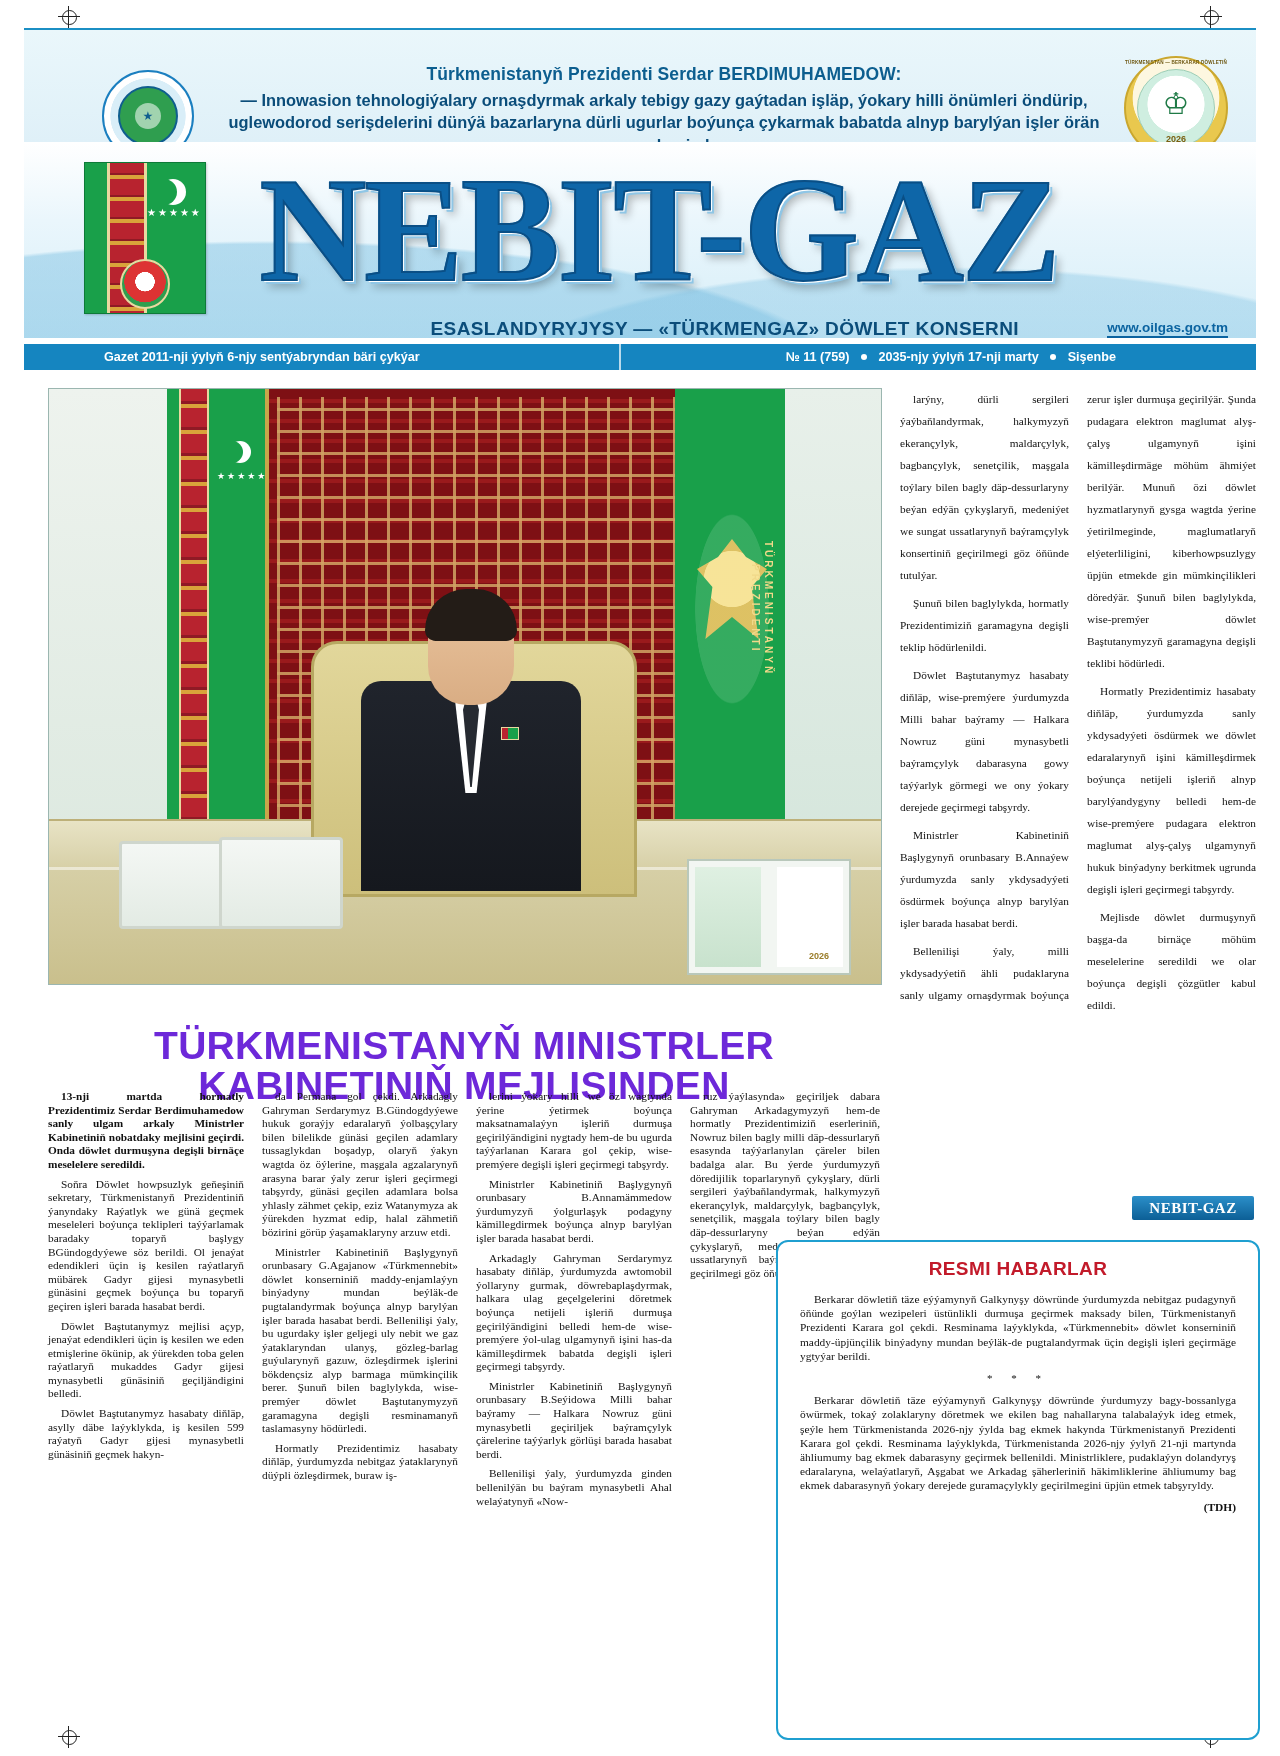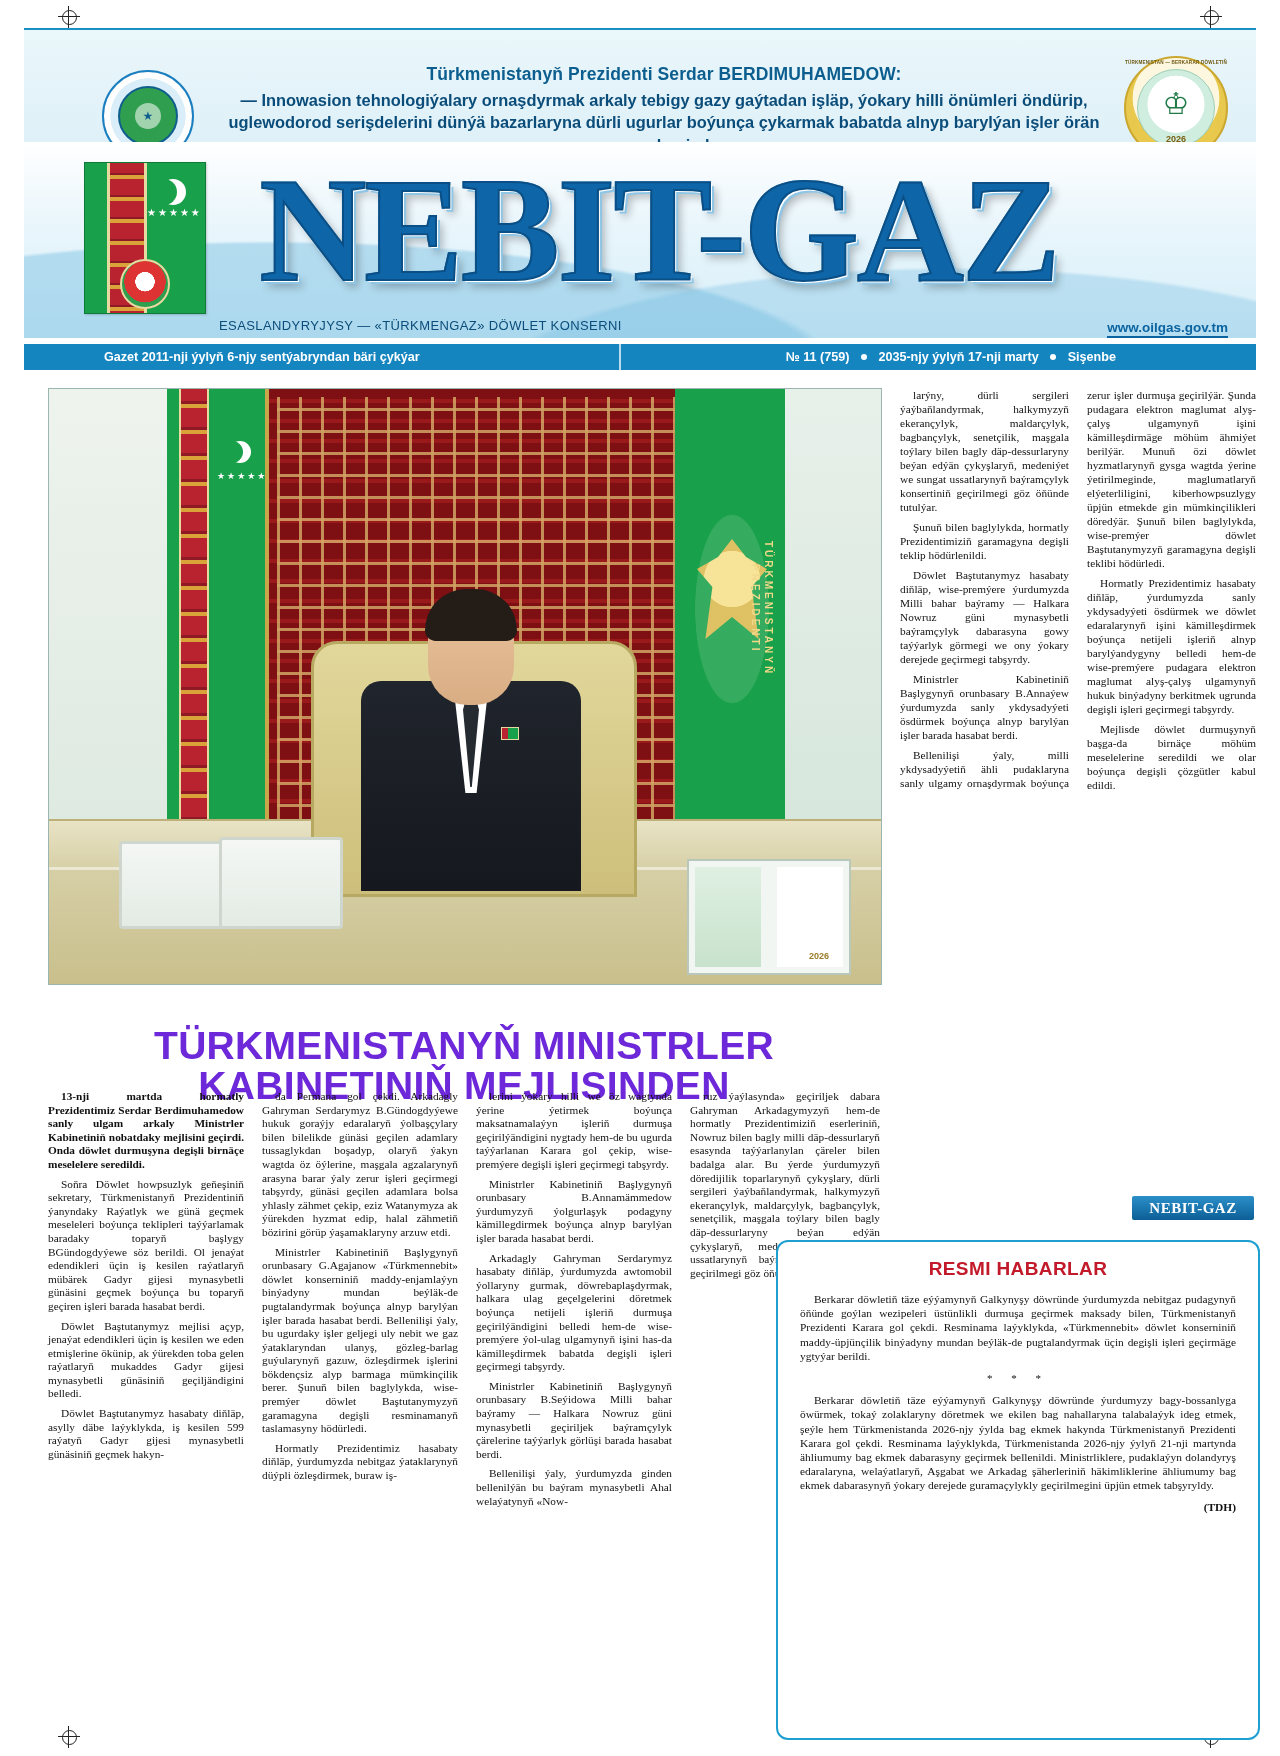--- a/index.html
+++ b/index.html
@@ -134,23 +134,23 @@
     color:#0e66a8;
     text-shadow:
       2px 2px 0 #ffffff,
       4px 4px 0 #8fc6e6,
       6px 7px 8px rgba(0,0,0,.28);
     -webkit-text-stroke:2px #0a4f86;
     background:linear-gradient(180deg,#7fc4ea 0%,#1d6fae 45%,#0a4d85 100%);
     -webkit-background-clip:text;
   }
   .mast-sub{
-    position:absolute;left:195px;top:176px;width:800px;text-align:left;
-    font-family:"Liberation Sans", sans-serif;
-    font-size:13px;font-weight:normal;color:#0b4d7a;letter-spacing:.4px;
+    position:absolute;left:195px;top:176px;width:800px;text-align:right;
+    font-family:"Liberation Sans", sans-serif;
+    font-size:19px;font-weight:bold;color:#0b4d7a;letter-spacing:.4px;
   }
   .mast-site{
     position:absolute;right:28px;top:178px;
     font-family:"Liberation Sans", sans-serif;
     font-size:13.5px;font-weight:bold;color:#0b63a0;
     border-bottom:2px solid #0b63a0;padding-bottom:1px;
   }
   
   .infobar{
     position:absolute;left:24px;top:344px;width:1232px;height:26px;
@@ -297,21 +297,21 @@
   }
   .col p{margin:0 0 6px 0;text-indent:13px;}
   .col p.lead{font-weight:bold;text-indent:13px;}
   .c1{left:48px;top:1090px;width:196px;}
   .c2{left:262px;top:1090px;width:196px;}
   .c3{left:476px;top:1090px;width:196px;}
   .c4{left:690px;top:1090px;width:190px;}
   .rightcol{
     position:absolute;left:900px;top:388px;width:356px;
     font-family:"Liberation Serif", serif;
-    font-size:11.3px;line-height:14px;text-align:justify;
+    font-size:11.3px;line-height:22px;text-align:justify;
     column-count:2;column-gap:18px;
   }
   .rightcol p{margin:0 0 6px 0;text-indent:13px;}
   
   .minilogo{
     position:absolute;right:26px;top:1196px;width:122px;height:24px;
     background:linear-gradient(180deg,#2b8fc9 0%,#0c5f96 100%);
     color:#fff;font-family:"Liberation Serif",serif;font-weight:bold;font-size:15px;
     text-align:center;line-height:24px;letter-spacing:.5px;
     border-radius:2px;

